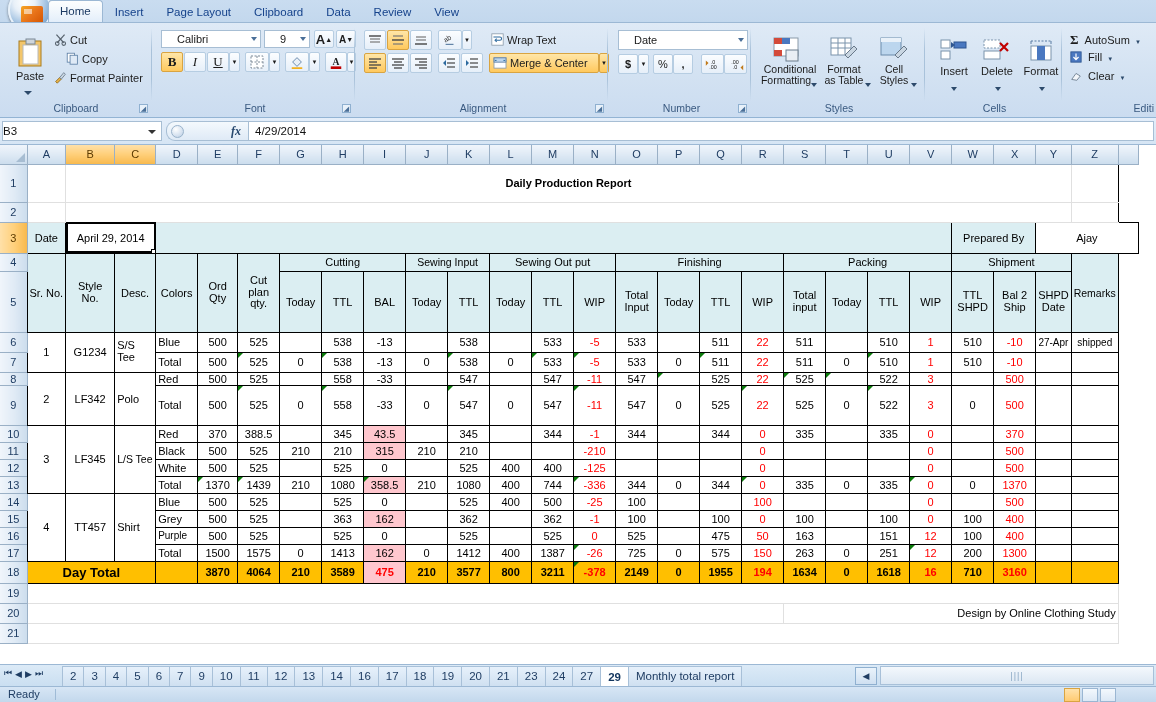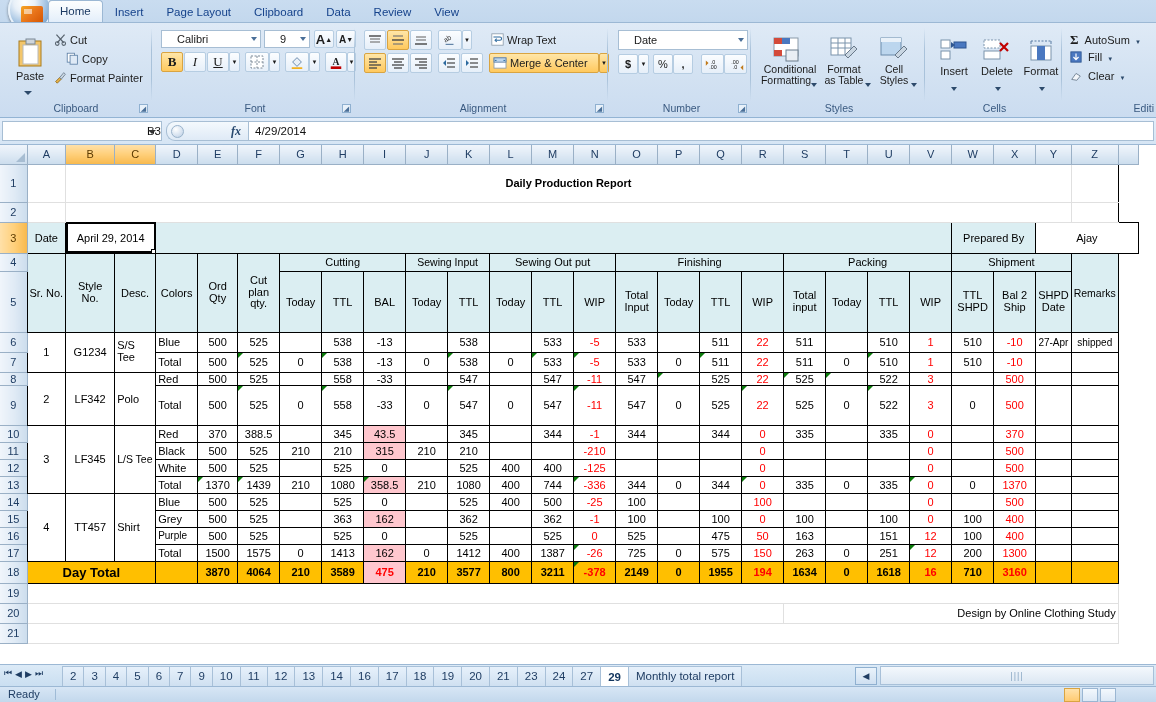--- a/index.html
+++ b/index.html
@@ -93,21 +93,21 @@
 
   
   .fbar {
     position:absolute; left:0; top:118px; width:1156px; height:27px;
     background: linear-gradient(to bottom,#e4eefa,#d6e5f4);
     border-bottom:1px solid #9cb8d4;
   }
   .namebox {
     position:absolute; left:2px; top:3px; width:160px; height:20px;
     background:#fff; border:1px solid #a7bed4;
-    display:flex; align-items:center; justify-content:flex-end;
+    display:flex; align-items:center; justify-content:flex-start;
     font-size:11.5px; color:#111;
   }
   .namebox .arrow { position:absolute; right:5px; top:8px;
     width:0;height:0;border-left:4px solid transparent;border-right:4px solid transparent;
     border-top:4px solid #333; }
   .fxwrap {
     position:absolute; left:166px; top:3px; width:988px; height:20px;
   }
   .fxbtns {
     position:absolute; left:0; top:0; width:82px; height:20px;

